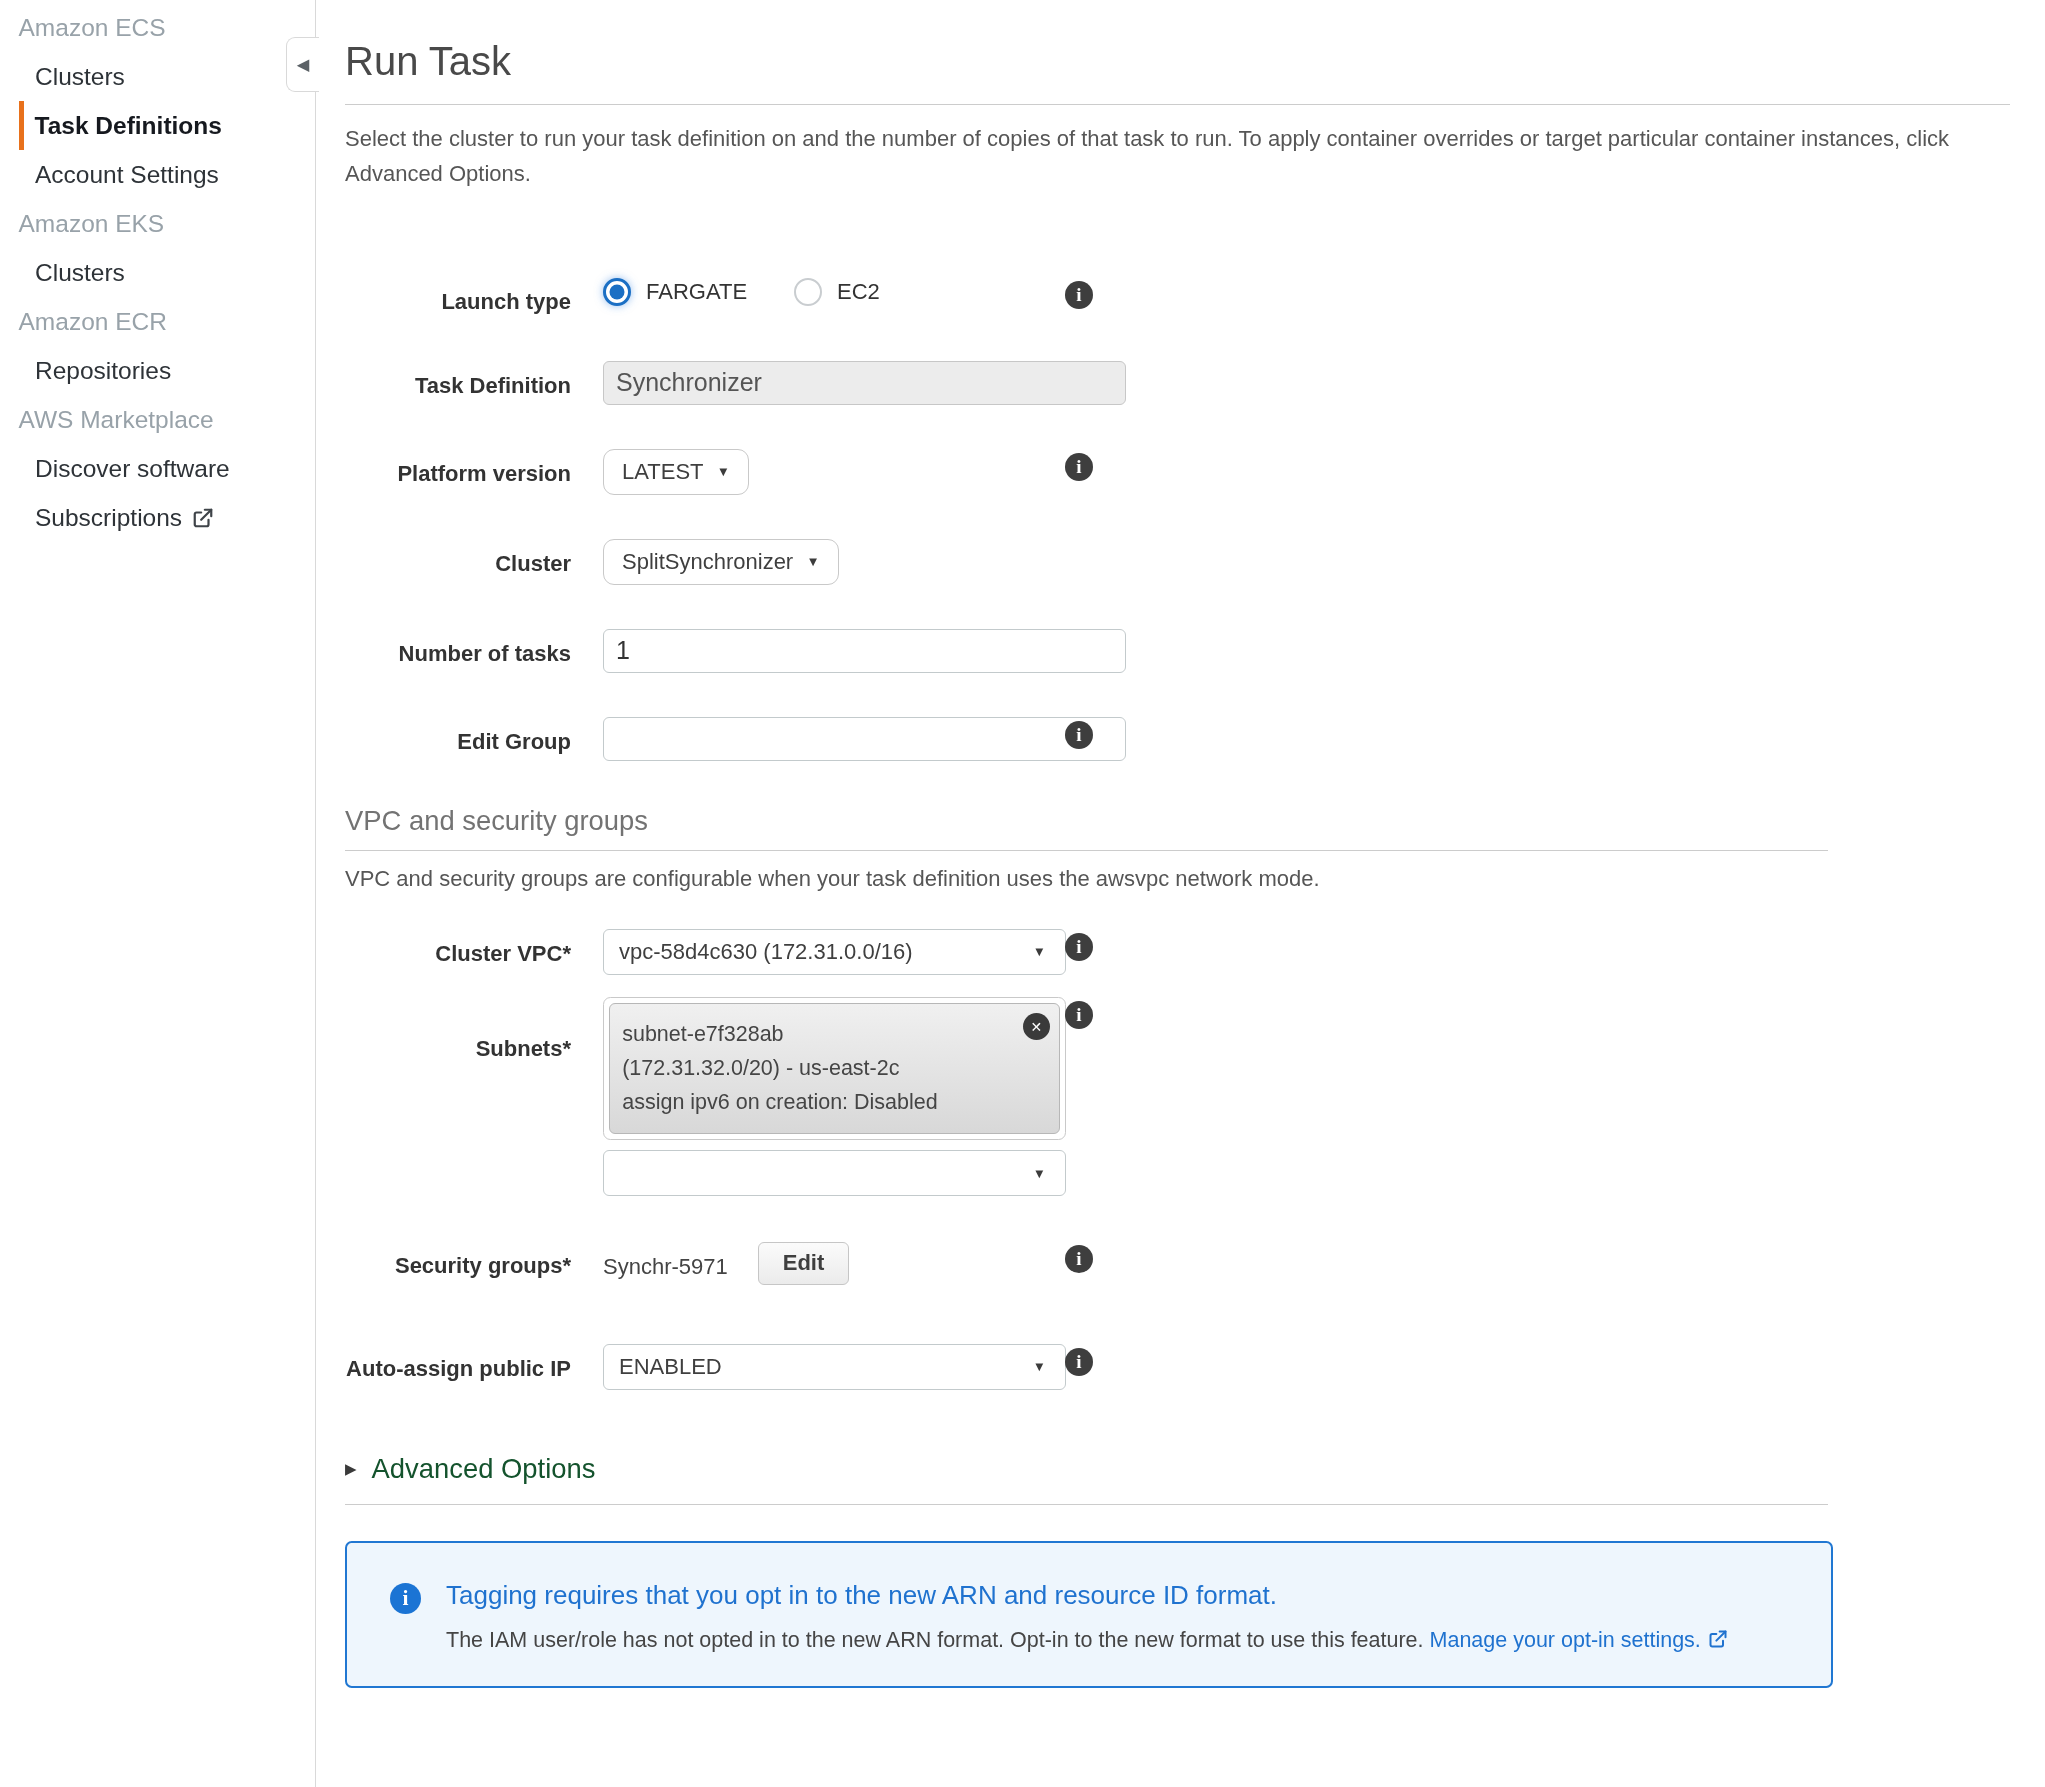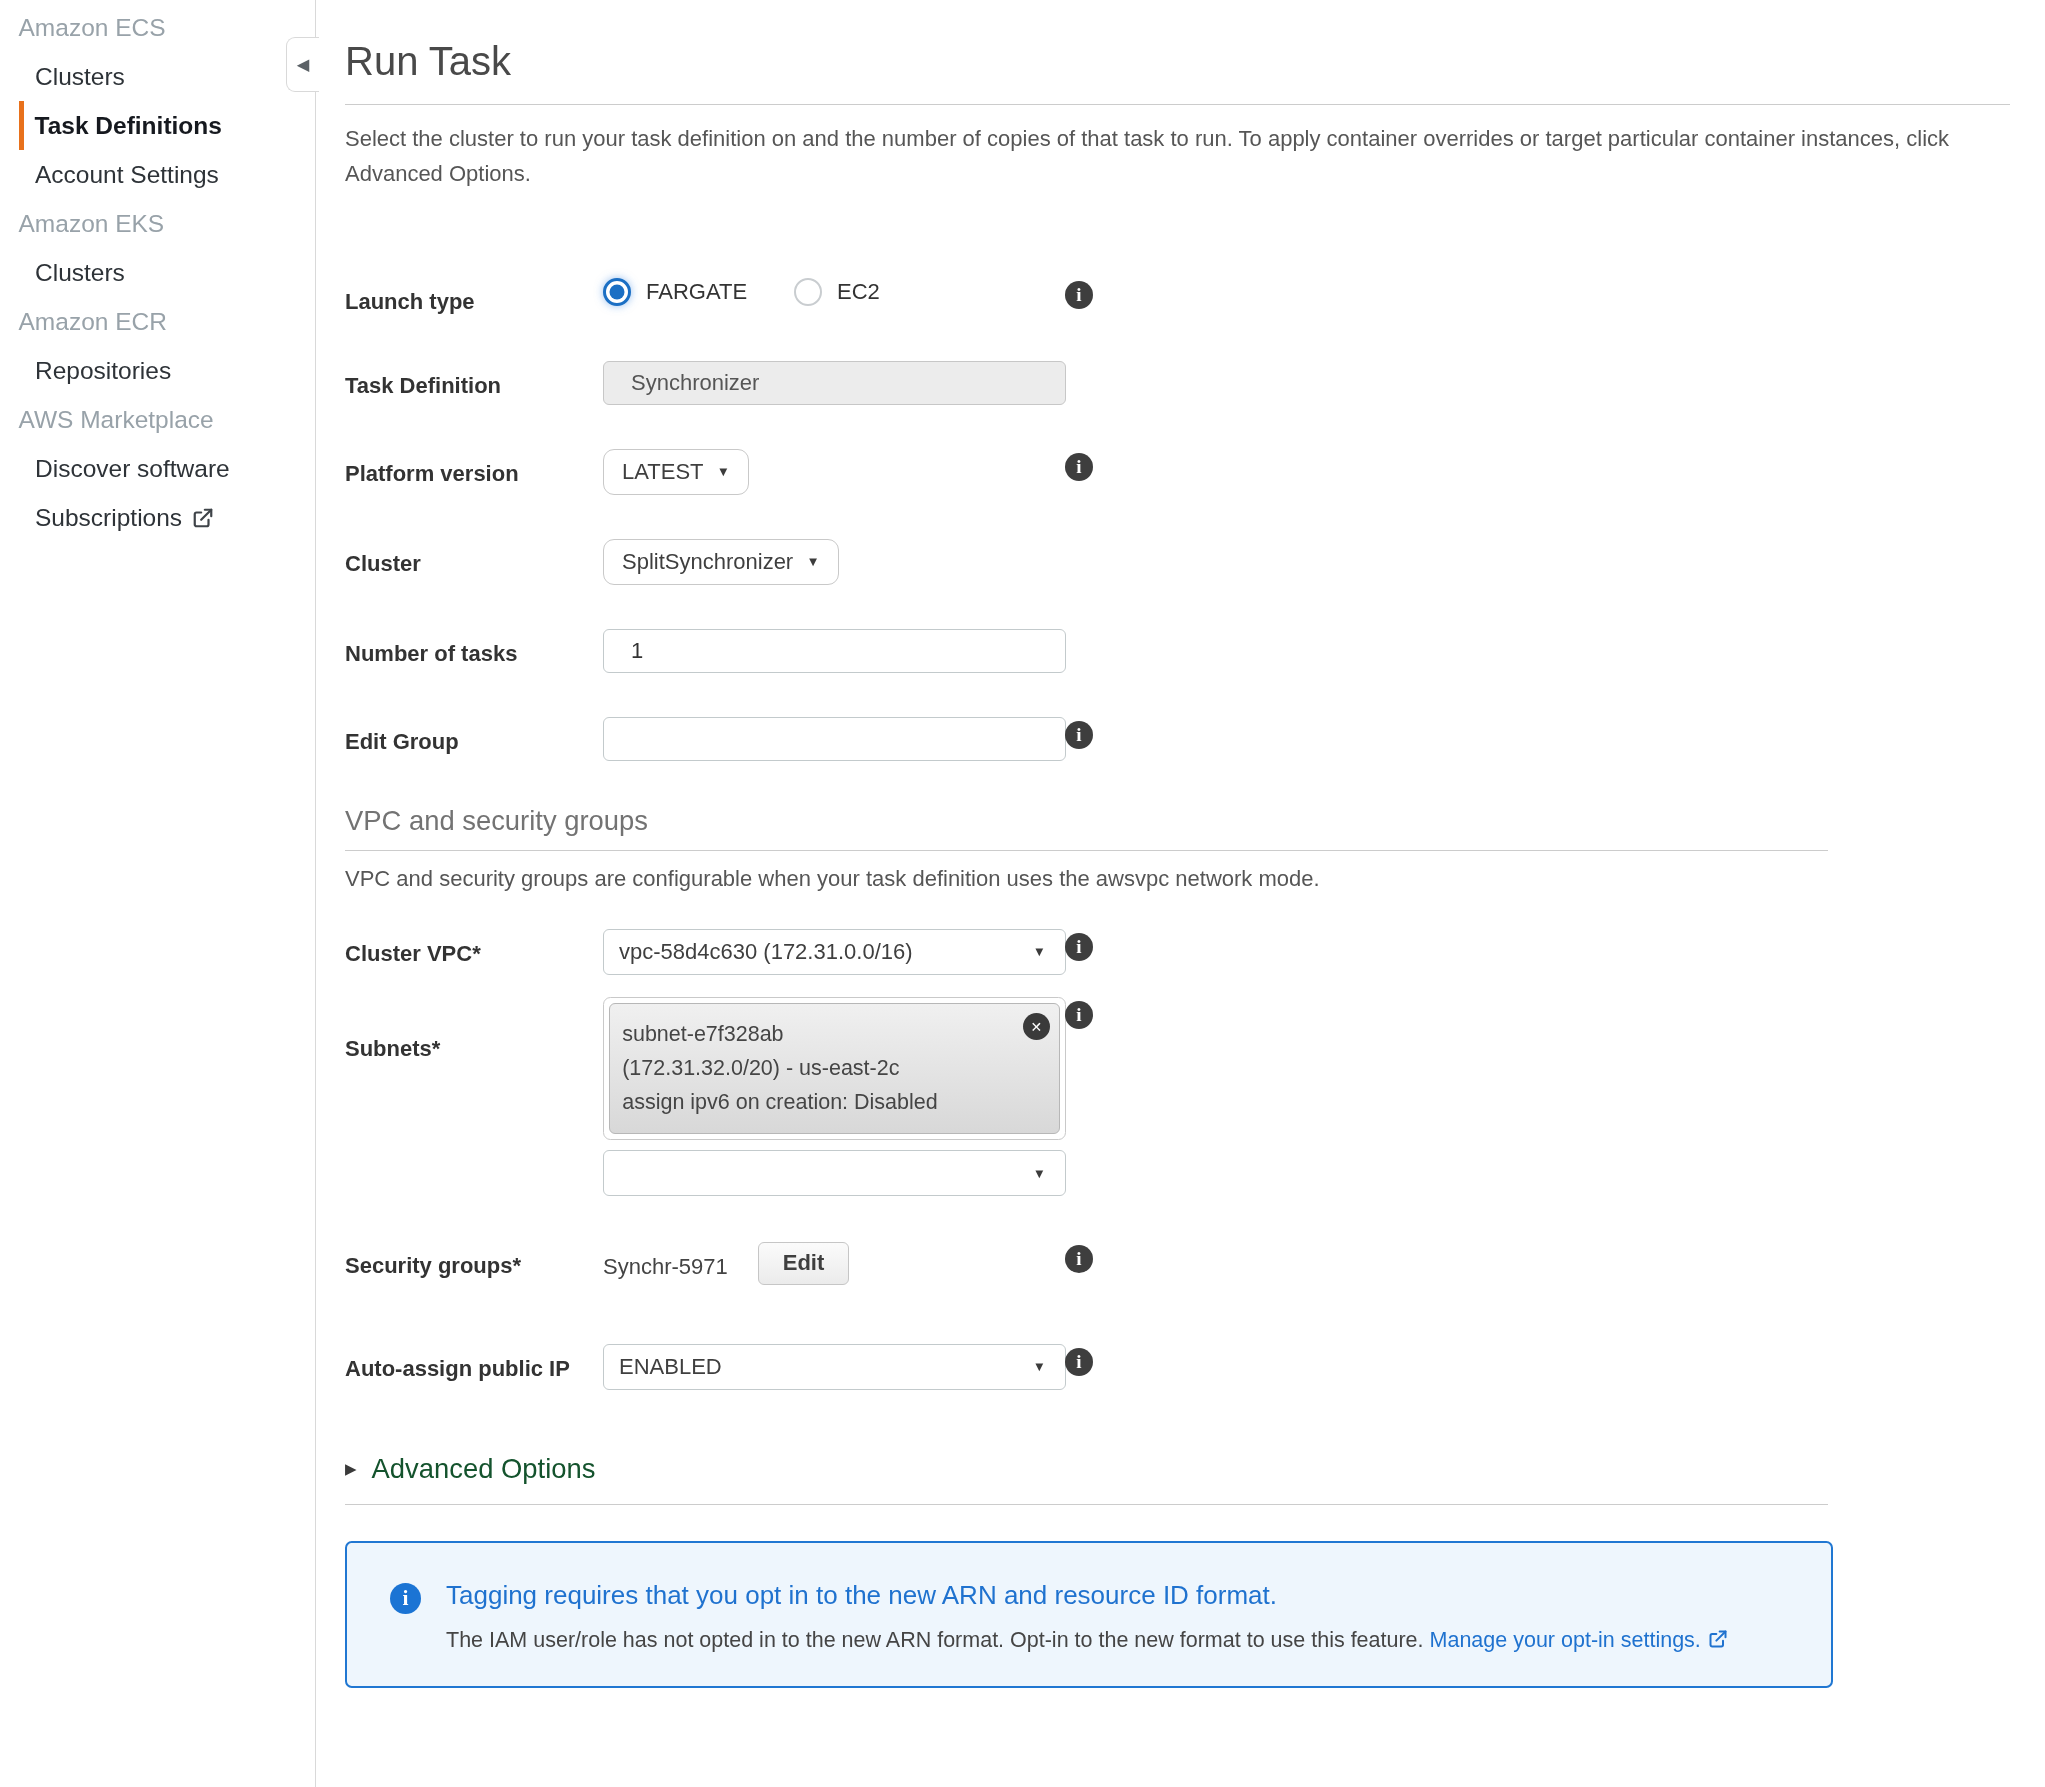--- a/index.html
+++ b/index.html
@@ -17,35 +17,35 @@
   .collapse-tab span { font-size:16.3px; color:#5b6166; }
 
   
   .main { position:absolute; left:318px; top:0; width:1728px; padding:21px 36px 0 27px; }
   h1 { font-size:40px; font-weight:400; color:#494949; margin:19px 0 22px 0; line-height:42px; }
   .title-divider { border-top:1.5px solid #cccccc; }
   .page-desc { margin-top:16.3px; font-size:22px; color:#565656; line-height:35px; max-width:1668px; }
 
   .formarea { margin-top:85px; width:1483px; position:relative; }
   .frow { display:flex; align-items:flex-start; position:relative; margin-bottom:44px; }
-  .flabel { width:226px; flex-shrink:0; font-weight:bold; font-size:22px; color:#333; line-height:30px; padding-top:10.4px; }
+  .flabel { width:226px; flex-shrink:0; text-align:right; font-weight:bold; font-size:22px; color:#333; line-height:30px; padding-top:10.4px; }
   .fctrl { margin-left:32px; position:relative; }
   .info-btn { position:absolute; left:720px; width:28px; height:28px; border-radius:50%; background:#3e3e3e; color:#fff; display:flex; align-items:center; justify-content:center; font-family:"Liberation Serif","DejaVu Serif",serif; font-weight:bold; font-size:19px; top:4.4px; cursor:pointer; }
 
   
   .radio-group { display:flex; align-items:center; padding-top:1.5px; }
   .radio { width:28px; height:28px; border-radius:50%; position:relative; flex-shrink:0; cursor:pointer; }
   .radio.sel { border:3px solid #1b6fc4; box-shadow:0 0 9px rgba(70,140,225,.55); background:#fff; }
   .radio.sel::after { content:""; position:absolute; left:50%; top:50%; transform:translate(-50%,-50%); width:15px; height:15px; border-radius:50%; background:#1b6fc4; }
   .radio.unsel { border:2.2px solid #c9cdd0; background:#fff; }
   .radio-label { font-size:22px; color:#333; margin-left:15px; }
   .rg2 { margin-left:47px; }
 
   
-  .text-input { width:463px; height:44px; border:1.5px solid #c3cacc; border-radius:6px; font-size:22px; color:#333; padding:0 27px; background:#fff; font-family:inherit; outline:none; }
+  .text-input { width:523px; height:44px; border:1.5px solid #c3cacc; border-radius:6px; font-size:25px; color:#333; padding:0 12px; background:#fff; font-family:inherit; outline:none; }
   .text-input:disabled { background:#ececec; border-color:#c7c7c7; color:#555; }
   .btn-dd { height:46px; border:1.5px solid #c9c9c9; border-radius:11px; background:#fff; display:inline-flex; align-items:center; padding:0 18px; font-size:22px; color:#3f3f3f; cursor:pointer; }
   .btn-dd .caret { margin-left:13.3px; }
   .caret { font-size:13.3px; color:#3c3c3c; }
   .select-box { width:463px; height:46px; border:1.5px solid #c3cacc; border-radius:6px; background:#fff; display:flex; align-items:center; padding:0 16.3px 0 15px; font-size:22px; color:#3f3f3f; position:relative; cursor:pointer; }
   .select-box .caret { position:absolute; right:19px; }
 
   
   .sect-head { margin-top:33px; font-size:27.4px; font-weight:400; color:#737373; }
   .sect-divider { margin-top:13.3px; border-top:1.5px solid #ccc; width:1483px; }

